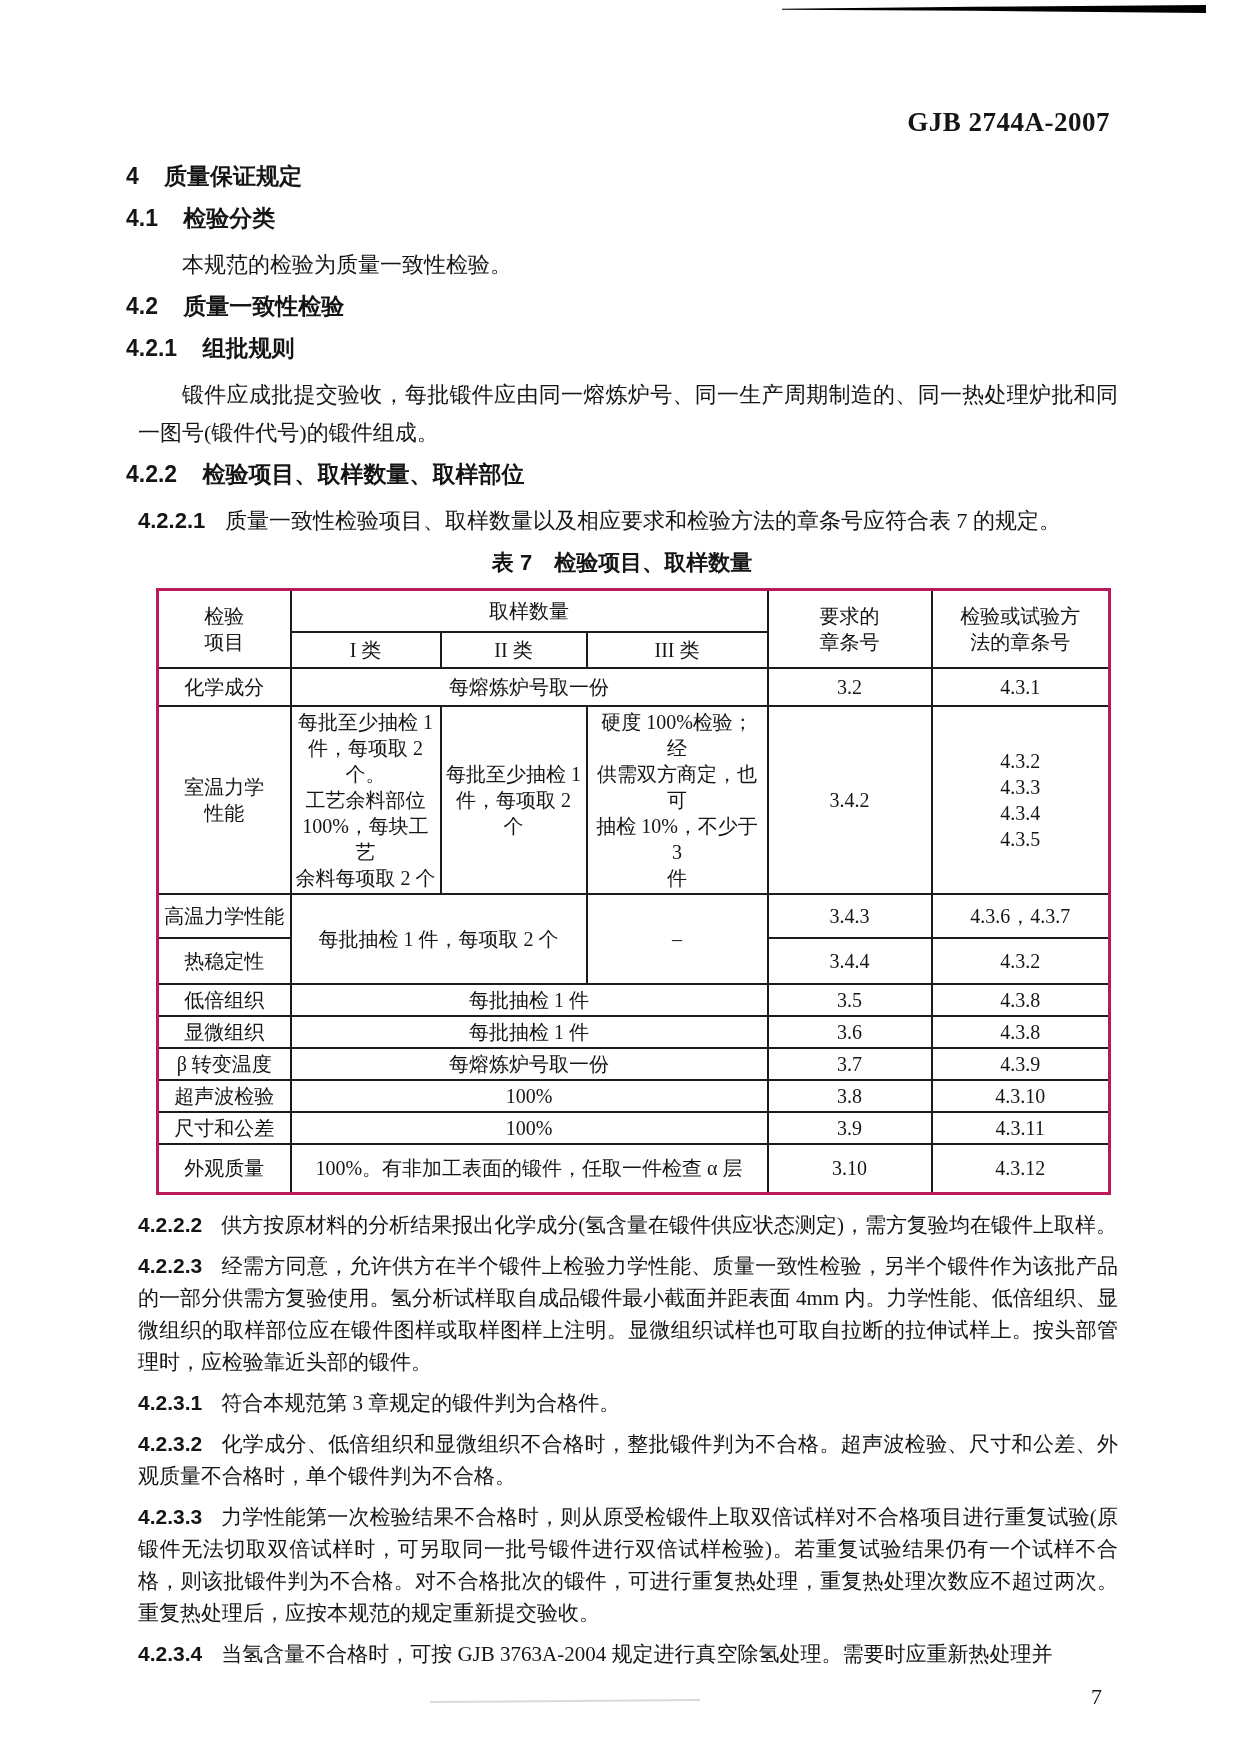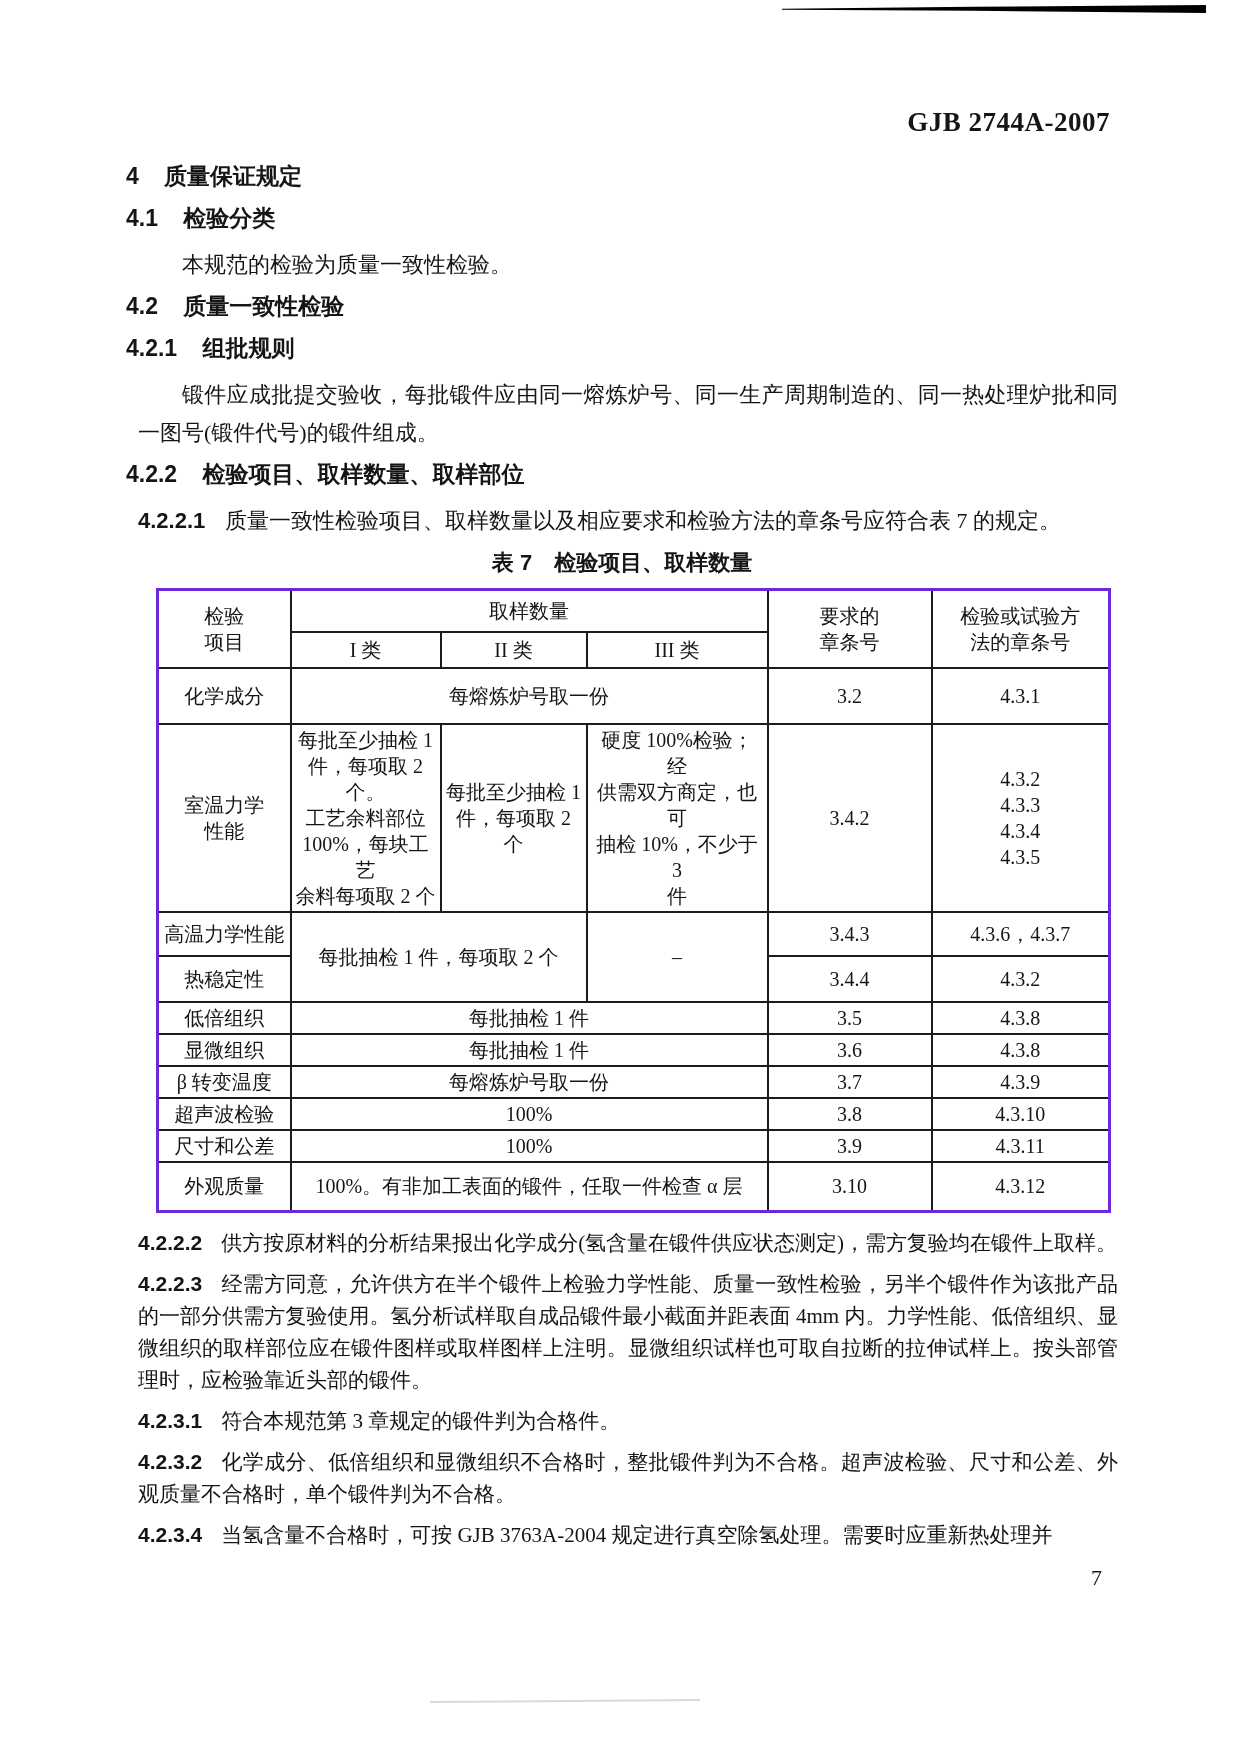--- a/index.html
+++ b/index.html
@@ -55,23 +55,23 @@
     font-size:20px;line-height:1.3;
   }
   table.t7 th,table.t7 td{
     border:2px solid #1c1c1c;
     padding:2px 4px;
     text-align:center;vertical-align:middle;
     font-weight:normal;
     white-space:pre-line;
     overflow:hidden;
   }
-  table.t7{border:3px solid #6d28d9;}
+  table.t7{border:3px solid #be185d;}
   tr.rh1{height:42px;} tr.rh2{height:36px;}
-  tr.r-chem{height:56px;} tr.r-room{height:132px;}
+  tr.r-chem{height:38px;} tr.r-room{height:132px;}
   tr.r-high{height:44px;} tr.r-thermal{height:46px;}
   tr.r-std{height:20px;} tr.r-app{height:50px;}
   td.left{text-align:left;padding-left:10px;}
   td.just{text-align:justify;padding:2px 7px;}
   .pagenum{
     text-align:right;padding-right:16px;
     font-size:22px;margin-top:14px;
   }
 </style>
 </head>
@@ -205,18 +205,19 @@
 
   <p class="para post" style="margin-top:14px"><span class="pnum">4.2.2.2</span><span>供方按原材料的分析结果报出化学成分(氢含量在锻件供应状态测定)，需方复验均在锻件上取样。</span></p>
 
   <p class="para post"><span class="pnum">4.2.2.3</span><span>经需方同意，允许供方在半个锻件上检验力学性能、质量一致性检验，另半个锻件作为该批产品的一部分供需方复验使用。氢分析试样取自成品锻件最小截面并距表面 4mm 内。力学性能、低倍组织、显微组织的取样部位应在锻件图样或取样图样上注明。显微组织试样也可取自拉断的拉伸试样上。按头部管理时，应检验靠近头部的锻件。</span></p>
 
 
   <p class="para post"><span class="pnum">4.2.3.1</span><span>符合本规范第 3 章规定的锻件判为合格件。</span></p>
 
   <p class="para post"><span class="pnum">4.2.3.2</span><span>化学成分、低倍组织和显微组织不合格时，整批锻件判为不合格。超声波检验、尺寸和公差、外观质量不合格时，单个锻件判为不合格。</span></p>
 
+  <p class="para post"><span class="pnum">4.2.3.3</span><span>力学性能第一次检验结果不合格时，则从原受检锻件上取双倍试样对不合格项目进行重复试验(原锻件无法切取双倍试样时，可另取同一批号锻件进行双倍试样检验)。若重复试验结果仍有一个试样不合格，则该批锻件判为不合格。对不合格批次的锻件，可进行重复热处理，重复热处理次数应不超过两次。重复热处理后，应按本规范的规定重新提交验收。</span></p>
 
   <p class="para post"><span class="pnum">4.2.3.4</span><span>当氢含量不合格时，可按 GJB 3763A-2004 规定进行真空除氢处理。需要时应重新热处理并</span></p>
 
   <div class="pagenum">7</div>
 
 </div>
 
 </body></html>

